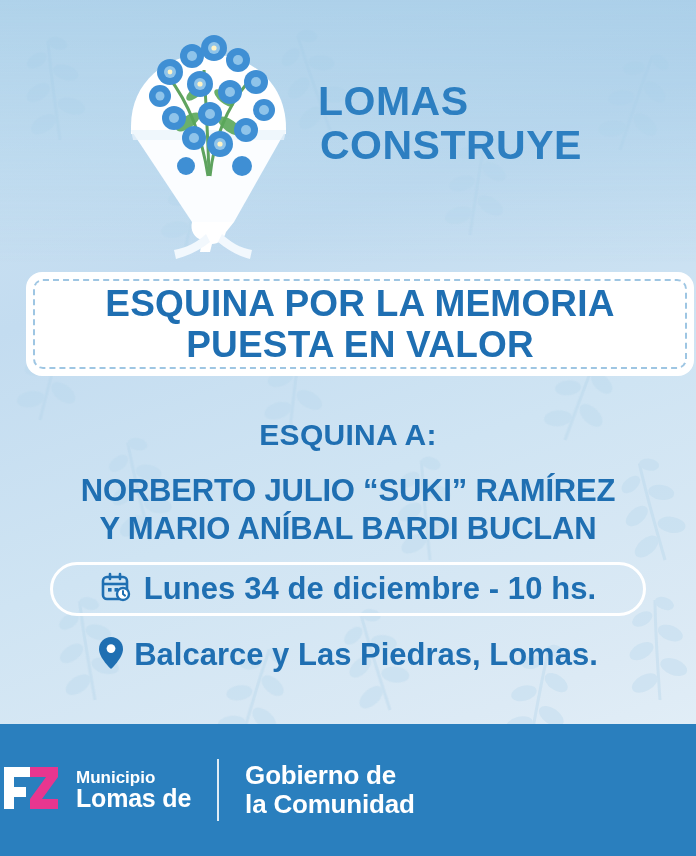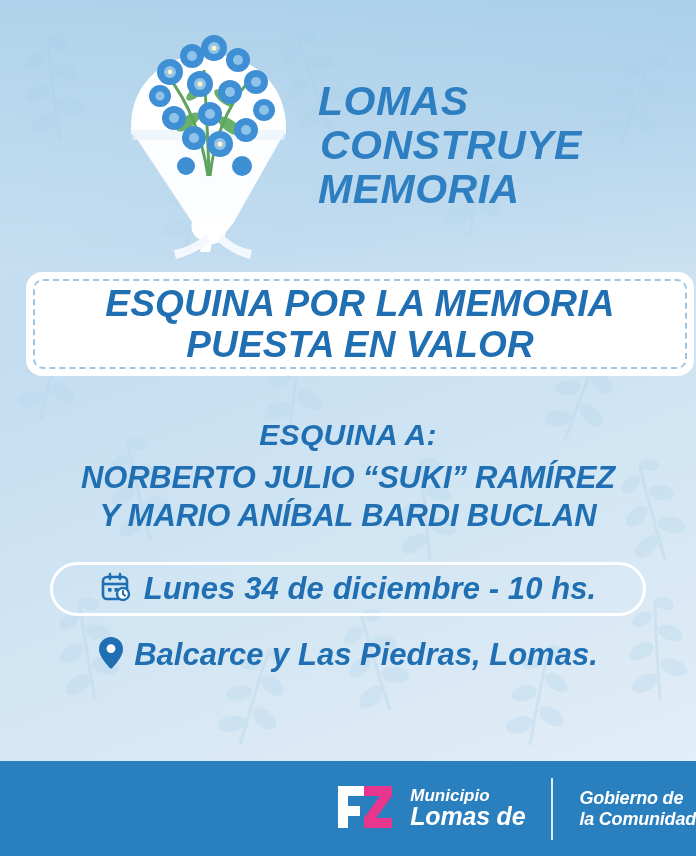--- a/index.html
+++ b/index.html
@@ -9,21 +9,20 @@
   }
   body {
     font-family: "Liberation Sans", sans-serif;
   }
   .poster {
     position: relative;
     width: 696px;
     height: 856px;
     overflow: hidden;
     background: linear-gradient(160deg, #cfe4f3 0%, #c3dcf0 30%, #cfe4f3 55%, #dceaf5 80%, #e8f2f9 100%);
-    font-style: italic;
   }
   
   .leaf-pattern {
     position: absolute;
     inset: 0;
     opacity: 0.45;
     pointer-events: none;
   }
   .leaf-pattern svg { width: 100%; height: 100%; display: block; }
 
@@ -105,21 +104,21 @@
     color: #1f6fb2;
     font-weight: bold;
   }
   .tribute .lead {
     font-size: 30px;
     letter-spacing: 0.3px;
   }
   .tribute .name {
     font-size: 31px;
     line-height: 1.22;
-    margin-top: 7px;
+    margin-top: 20px;
     letter-spacing: -0.2px;
   }
 
   
   .pill {
     position: absolute;
     left: 50px;
     top: 562px;
     width: 596px;
     height: 54px;
@@ -152,25 +151,25 @@
   .place .txt {
     color: #1f6fb2;
     font-weight: bold;
     font-size: 31px;
   }
 
   
   .footer {
     position: absolute;
     left: 0; right: 0; bottom: 0;
-    height: 95px;
+    height: 132px;
     background: #2a7fbe;
     display: flex;
     align-items: center;
-    justify-content: flex-end;
+    justify-content: flex-start;
   }
   .footer-inner {
     display: flex;
     align-items: center;
     gap: 26px;
   }
   .muni {
     display: flex;
     align-items: center;
     gap: 14px;
@@ -185,21 +184,21 @@
   .muni-text .t2 { font-size: 25px; font-weight: bold; letter-spacing: -0.2px; }
   .muni-text .t3 { font-size: 25px; font-weight: bold; letter-spacing: -0.2px; }
   .divider {
     width: 2px;
     height: 62px;
     background: rgba(255,255,255,0.85);
   }
   .gob {
     color: #ffffff;
     font-weight: bold;
-    font-size: 18px;
+    font-size: 26px;
     line-height: 1.12;
     text-align: left;
     letter-spacing: -0.2px;
   }
 </style>
 </head>
 <body>
 
 <div class="poster">
 
@@ -304,21 +303,20 @@
             <circle cx="124" cy="118" r="2.6"></circle>
               <circle cx="74" cy="46" r="2.4"></circle>
           </g>
         </g>
       </svg>
     </div>
 
     <div class="brand">
       <div class="l1">LOMAS</div>
       <div class="l2">CONSTRUYE</div>
-      <div class="l3">MEMORIA</div>
     </div>
   </div>
 
   <div class="plaque">
     <div class="line">ESQUINA POR LA MEMORIA</div>
     <div class="line">PUESTA EN VALOR</div>
   </div>
 
   <div class="tribute">
     <div class="lead">ESQUINA A:</div>

